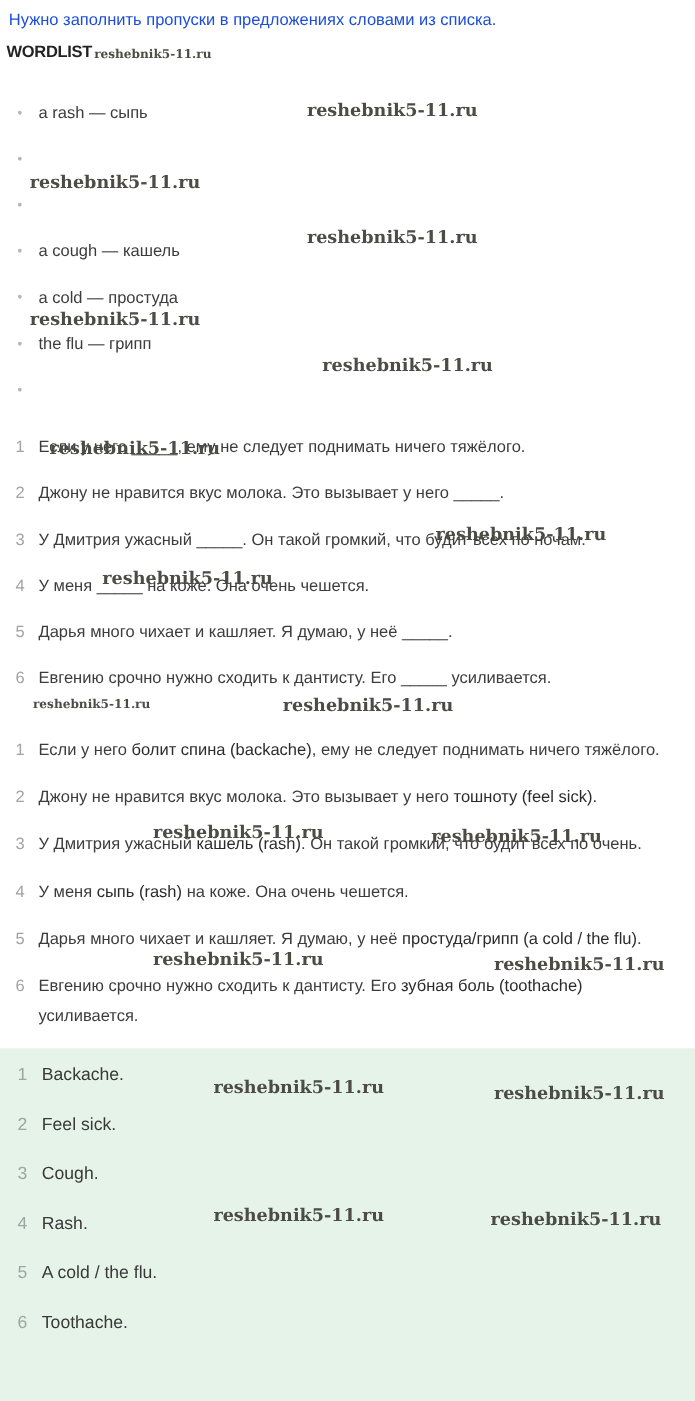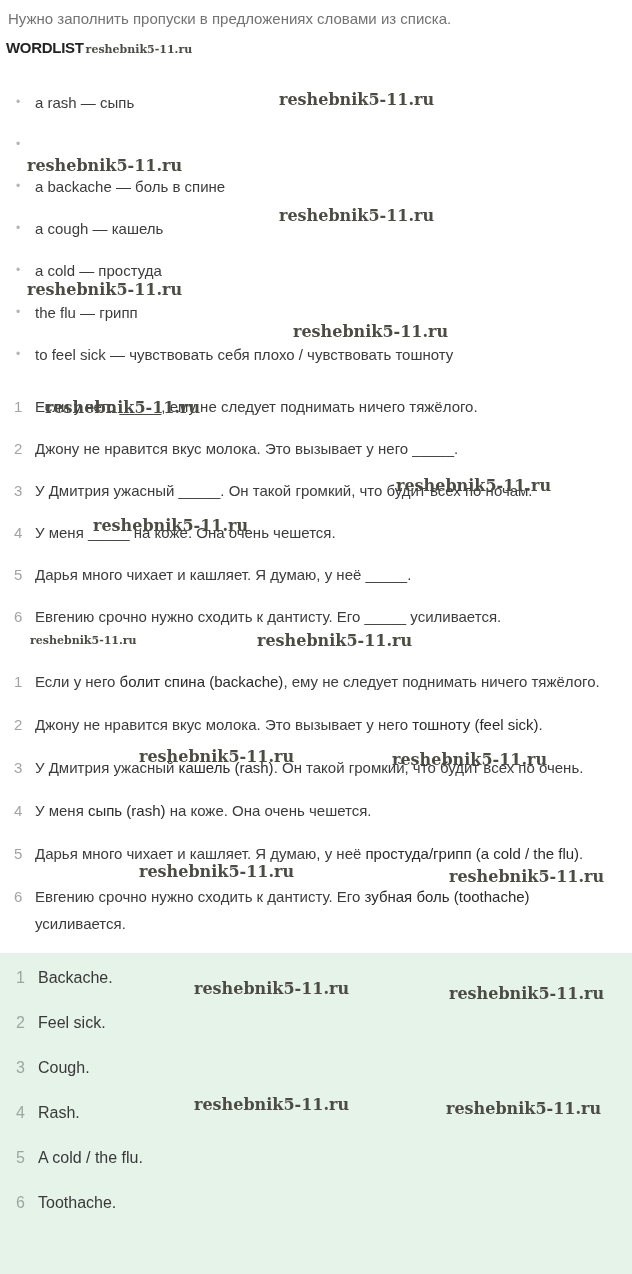--- a/index.html
+++ b/index.html
@@ -15,21 +15,21 @@
     height: 1274px;
     overflow: hidden;
     display: flex;
     flex-direction: column;
     background: #ffffff;
   }
   .intro {
     padding: 8px 12px 0 8px;
     font-size: 15px;
     line-height: 21px;
-    color: #737373;
+    color: #1d4ed8;
   }
   .wordlist-header {
     display: flex;
     align-items: center;
     padding: 10px 0 0 6px;
   }
   .wordlist-title {
     font-size: 15px;
     font-weight: bold;
     letter-spacing: -0.3px;
@@ -130,37 +130,35 @@
   <ul class="wordlist">
       <li>
         <span class="bullet">•</span>
         <span class="wl-text">a rash — сыпь</span>
       </li>
       <li>
         <span class="bullet">•</span>
       </li>
       <li>
         <span class="bullet">•</span>
-        <span class="wl-text">a backache — боль в спине</span>
       </li>
       <li>
         <span class="bullet">•</span>
         <span class="wl-text">a cough — кашель</span>
       </li>
       <li>
         <span class="bullet">•</span>
         <span class="wl-text">a cold — простуда</span>
       </li>
       <li>
         <span class="bullet">•</span>
         <span class="wl-text">the flu — грипп</span>
       </li>
       <li>
         <span class="bullet">•</span>
-        <span class="wl-text">to feel sick — чувствовать себя плохо / чувствовать тошноту</span>
       </li>
     </ul>
 
   <ol class="numlist questions">
       <li class="num-item">
         <span class="num">1</span>
         <span class="num-text">Если у него _____, ему не следует поднимать ничего тяжёлого.</span>
       </li>
       <li class="num-item">
         <span class="num">2</span>

